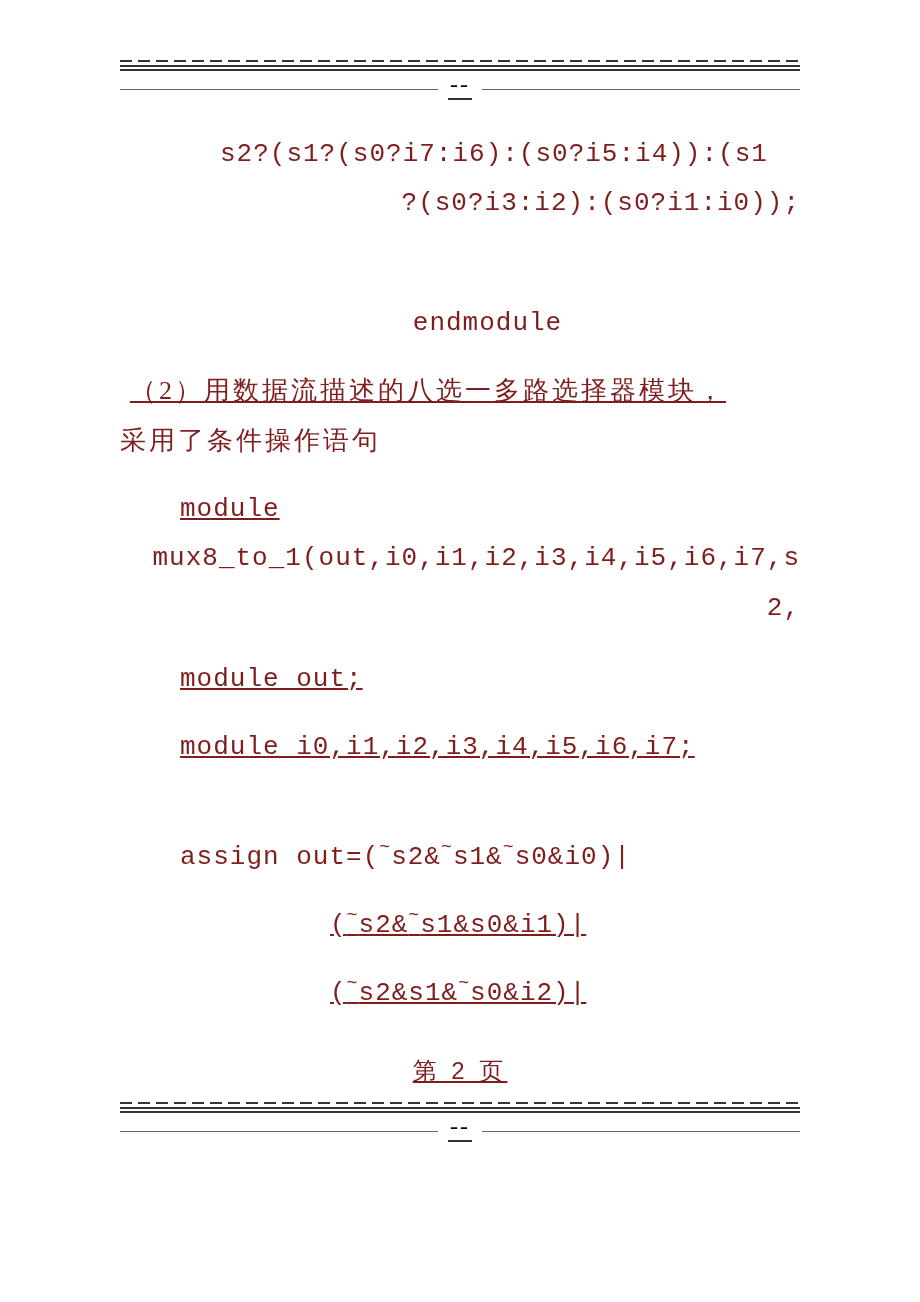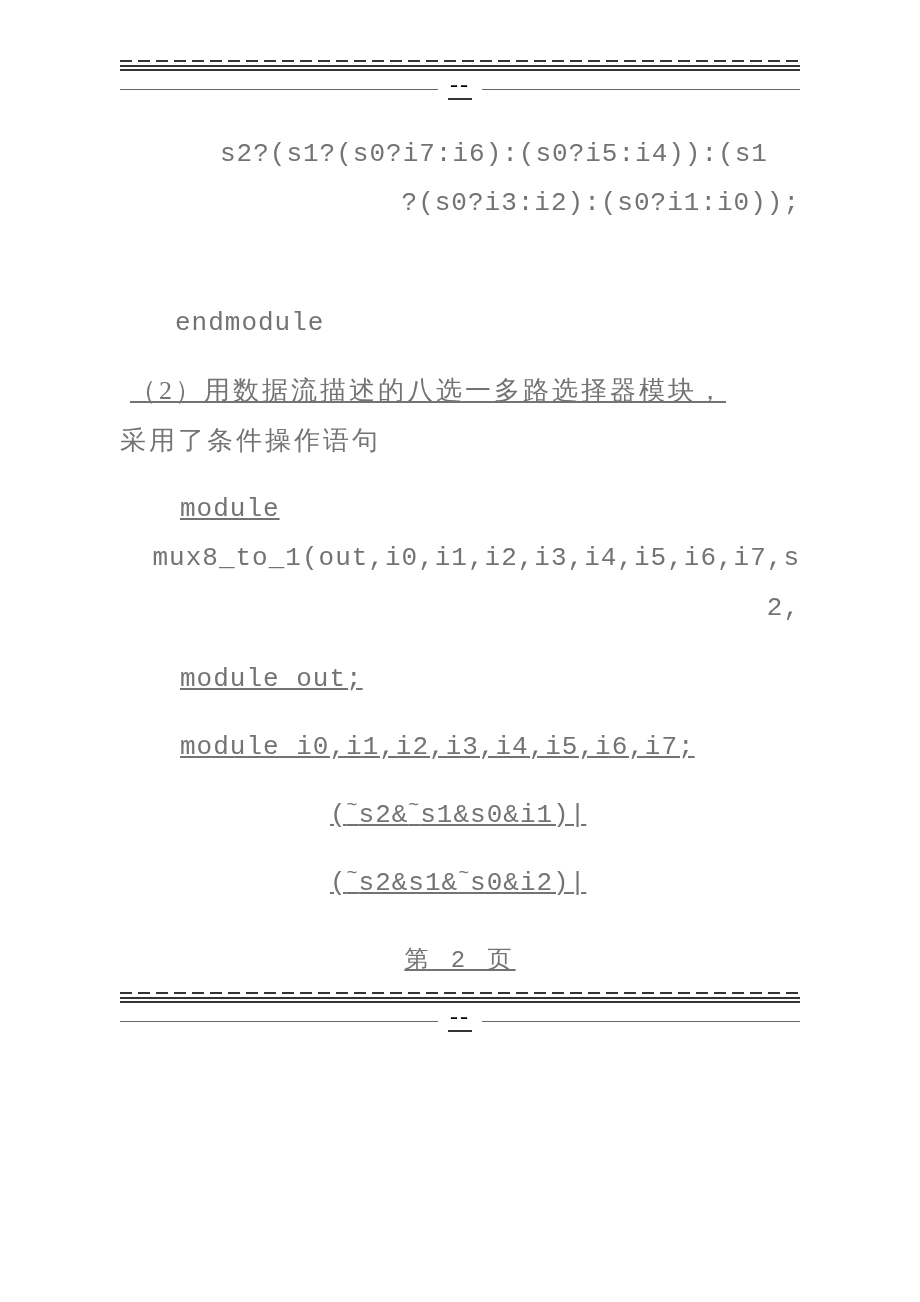--- a/index.html
+++ b/index.html
@@ -44,21 +44,21 @@
     .split-line .center-txt {
       font-size: 24px;
       letter-spacing: 2px;
       border-bottom: 2px solid #333;
       padding: 0 2px;
     }
     .content {
       margin-top: 30px;
       font-size: 26px;
       line-height: 1.9;
-      color: #737373;
+      color: #7f1d1d;
     }
     .code-line {
       font-family: "Courier New", monospace;
       letter-spacing: 1px;
       word-break: break-all;
     }
     .indent1 {
       padding-left: 100px;
     }
     .indent0 {
@@ -84,21 +84,21 @@
     .para-gap-small {
       margin-top: 18px;
       text-decoration: underline;
     }
     .page-num {
       text-align: center;
       font-size: 24px;
       letter-spacing: 4px;
       text-decoration: underline;
       margin-top: 30px;
-      font-family: Liberation Mono, monospace;
+      font-family: Liberation Sans, sans-serif;
     }
     .bottom-divider {
       margin-top: 8px;
     }
     .tilde {
       vertical-align: super;
       font-size: 0.7em;
       position: relative;
       top: -2px;
     }
@@ -113,31 +113,32 @@
     <div class="line-seg"></div>
     <div class="center-txt">--</div>
     <div class="line-seg"></div>
   </div>
 </div>
 
 <div class="content">
   <div class="code-line indent1">s2?(s1?(s0?i7:i6):(s0?i5:i4)):(s1</div>
   <div class="code-line indent0">?(s0?i3:i2):(s0?i1:i0));</div>
 
-  <div class="code-line indent-half para-gap" style="padding-left:55px; margin-top:70px;">endmodule</div>
+  <div class="code-line indent-half para-gap" style="padding-left:55px; margin-top:70px;text-align:center;">endmodule</div>
 
   <div class="cjk-mixed para-gap-small" style="padding-left:10px;">（2）用数据流描述的八选一多路选择器模块，</div>
   <div class="cjk-mixed">采用了条件操作语句</div>
 
   <div class="code-line indent-code para-gap-small" style="margin-top:20px;">module</div>
   <div class="code-line indent0">mux8_to_1(out,i0,i1,i2,i3,i4,i5,i6,i7,s2,</div>
 
   <div class="code-line indent-code para-gap-small" style="margin-top:22px;">module out;</div>
   <div class="code-line indent-code para-gap-small">module i0,i1,i2,i3,i4,i5,i6,i7;</div>
 
+  <div class="code-line indent-code" style="margin-top:60px;">assign out=(<span class="tilde">~</span>s2&amp;<span class="tilde">~</span>s1&amp;<span class="tilde">~</span>s0&amp;i0)|</div>
   <div class="code-line indent-code2 para-gap-small">(<span class="tilde">~</span>s2&amp;<span class="tilde">~</span>s1&amp;s0&amp;i1)|</div>
   <div class="code-line indent-code2 para-gap-small">(<span class="tilde">~</span>s2&amp;s1&amp;<span class="tilde">~</span>s0&amp;i2)|</div>
 
   <div class="page-num">第 2 页</div>
 </div>
 
 <div class="bottom-divider">
   <div class="dash-line"></div>
   <div class="solid-double"></div>
   <div class="split-line">

